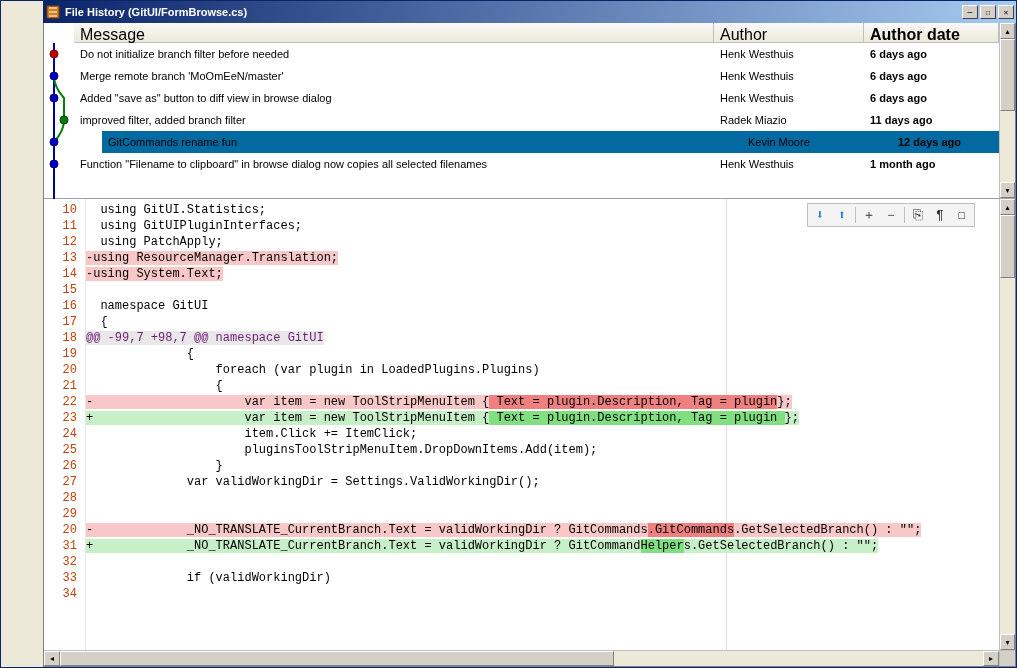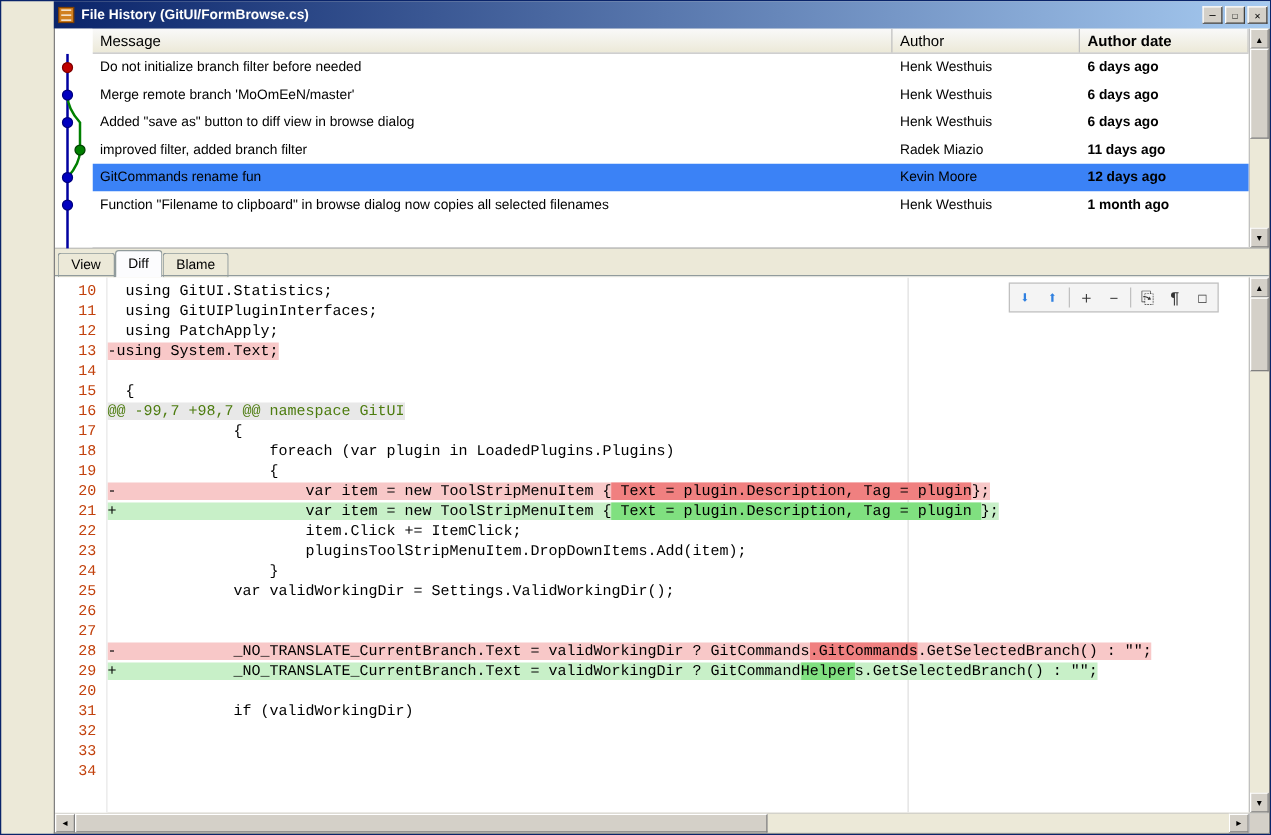--- a/index.html
+++ b/index.html
@@ -65,41 +65,42 @@
     background: #fff;
     position: relative;
   }
   .graph-col { width: 30px; position: relative; background: #fff; }
   .grid { flex: 1; overflow: hidden; position: relative; }
   .grid-header {
     display: flex;
     background: linear-gradient(#f9f9f9,#ece9d8);
     border-bottom: 1px solid #c0c0c0;
     height: 20px;
-    font-size: 12px;
+    font-size: 16px;
   }
   .gh {
     padding: 3px 6px;
     border-right: 1px solid #c0c0c0;
     color: #000;
   }
   .col-msg { width: 640px; }
   .col-auth { width: 150px; }
   .col-date { flex: 1; font-weight: bold; }
   .grid-body { }
   .row {
     display: flex;
     height: 22px;
     align-items: center;
     font-size: 11px;
     border-bottom: 1px solid transparent;
     cursor: default;
   }
   .row.selected {
-    background: #3b82f6;
+    background: #0369a1;
+    margin-left: 28px;
   }
   .cell { padding: 0 6px; overflow: hidden; white-space: nowrap; text-overflow: ellipsis; }
   .grid-scroll {
     width: 16px;
     background: #ece9d8;
     border-left: 1px solid #c0c0c0;
     display: flex; flex-direction: column;
   }
   .sb-btn {
     height: 16px;
@@ -189,21 +190,21 @@
     height: 16px;
     white-space: pre;
     position: relative;
   }
   .ruleline {
     position: absolute;
     top: 0; bottom: 0;
     left: 640px;
     border-left: 1px solid #e0e0e0;
   }
-  .hunk { background: #e8e8e8; color: #4d7c0f; display:inline-block; }
+  .hunk { background: #e8e8e8; color: #701a75; display:inline-block; }
   .del-line { background: #f8c8c8; display: block; }
   .add-line { background: #c8f0c8; display: block; text-align: right; }
   .del-inner { background: #f08080; }
   .add-inner { background: #80e080; }
 
   .toolbar-float {
     position: absolute;
     top: 4px; right: 24px;
     display: flex;
     gap: 0;
@@ -315,25 +316,20 @@
       </div>
       <div class="grid-scroll">
         <div class="sb-btn">▴</div>
         <div class="sb-track">
             <div class="sb-thumb" style="top:0;height:50%"></div>
           </div>
         <div class="sb-btn">▾</div>
       </div>
     </div>
 
-    <div class="tabs" id="tabs">
-        <div class="tab">View</div>
-        <div class="tab active">Diff</div>
-        <div class="tab">Blame</div>
-      </div>
 
     <div class="diff-wrap">
       <div class="gutter" id="gutter">
           <div>10</div>
           <div>11</div>
           <div>12</div>
           <div>13</div>
           <div>14</div>
           <div>15</div>
           <div>16</div>
@@ -365,22 +361,24 @@
             <div class="tb-btn">＋</div>
             <div class="tb-btn">－</div>
             <div class="tb-sep"></div>
             <div class="tb-btn">⎘</div>
             <div class="tb-btn">¶</div>
             <div class="tb-btn">☐</div>
           </div>
       <div class="code-line">  using GitUI.Statistics;</div>
           <div class="code-line">  using GitUIPluginInterfaces;</div>
           <div class="code-line">  using PatchApply;</div>
+          <div class="code-line"><span class="del-line" style="display:inline">-using ResourceManager.Translation;</span></div>
           <div class="code-line"><span class="del-line" style="display:inline">-using System.Text;</span></div>
           <div class="code-line"></div>
+          <div class="code-line">  namespace GitUI</div>
           <div class="code-line">  {</div>
           <div class="code-line"><span class="hunk">@@ -99,7 +98,7 @@ namespace GitUI</span></div>
           <div class="code-line">              {</div>
           <div class="code-line">                  foreach (var plugin in LoadedPlugins.Plugins)</div>
           <div class="code-line">                  {</div>
           <div class="code-line"><span class="del-line" style="display:inline">-                     var item = new ToolStripMenuItem {<span class="del-inner"> Text = plugin.Description, Tag = plugin</span>};</span></div>
           <div class="code-line"><span class="add-line" style="display:inline">+                     var item = new ToolStripMenuItem {<span class="add-inner"> Text = plugin.Description, Tag = plugin </span>};</span></div>
           <div class="code-line">                      item.Click += ItemClick;</div>
           <div class="code-line">                      pluginsToolStripMenuItem.DropDownItems.Add(item);</div>
           <div class="code-line">                  }</div>

